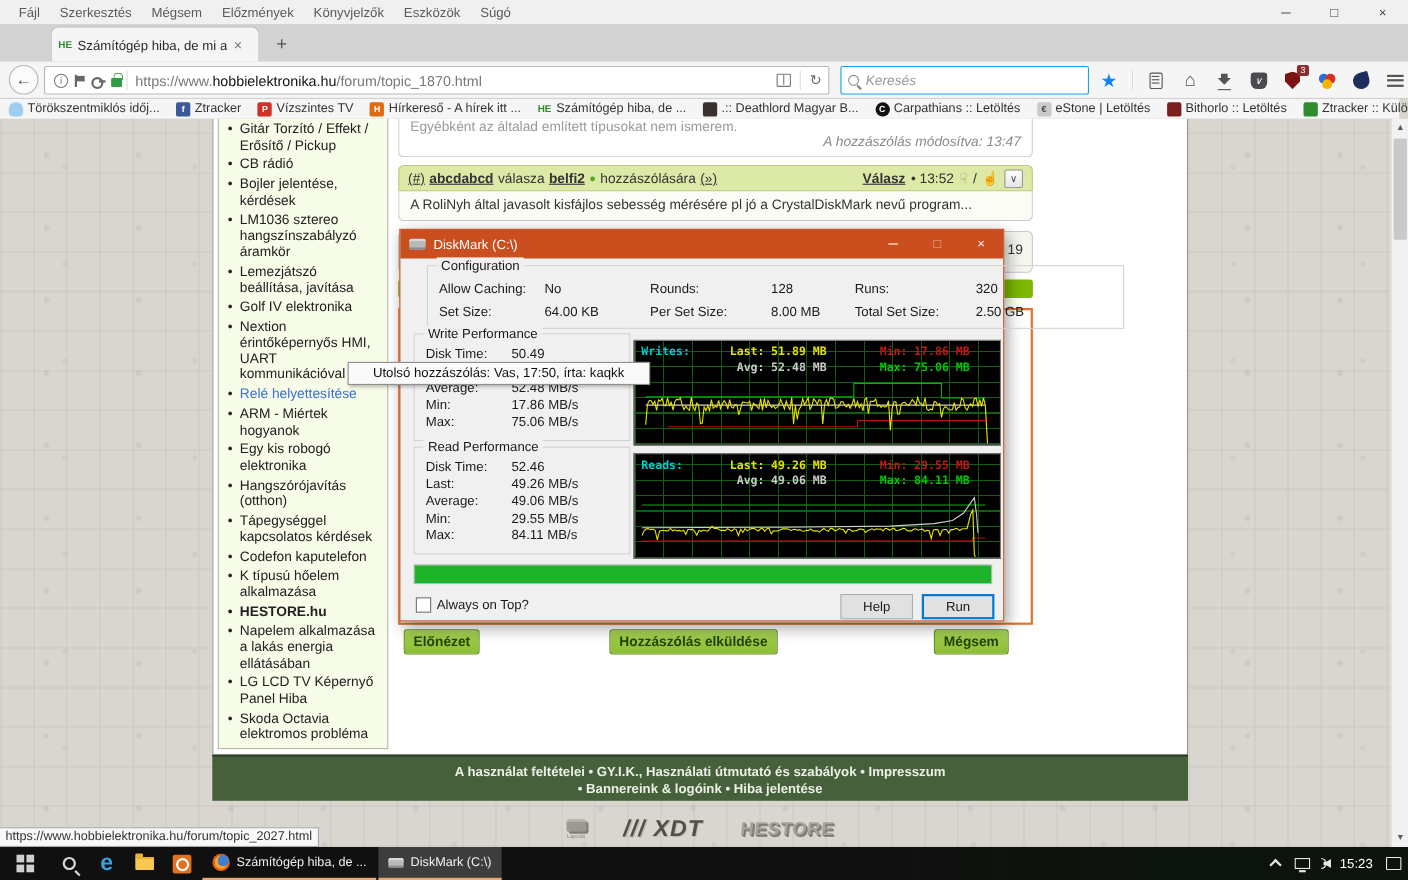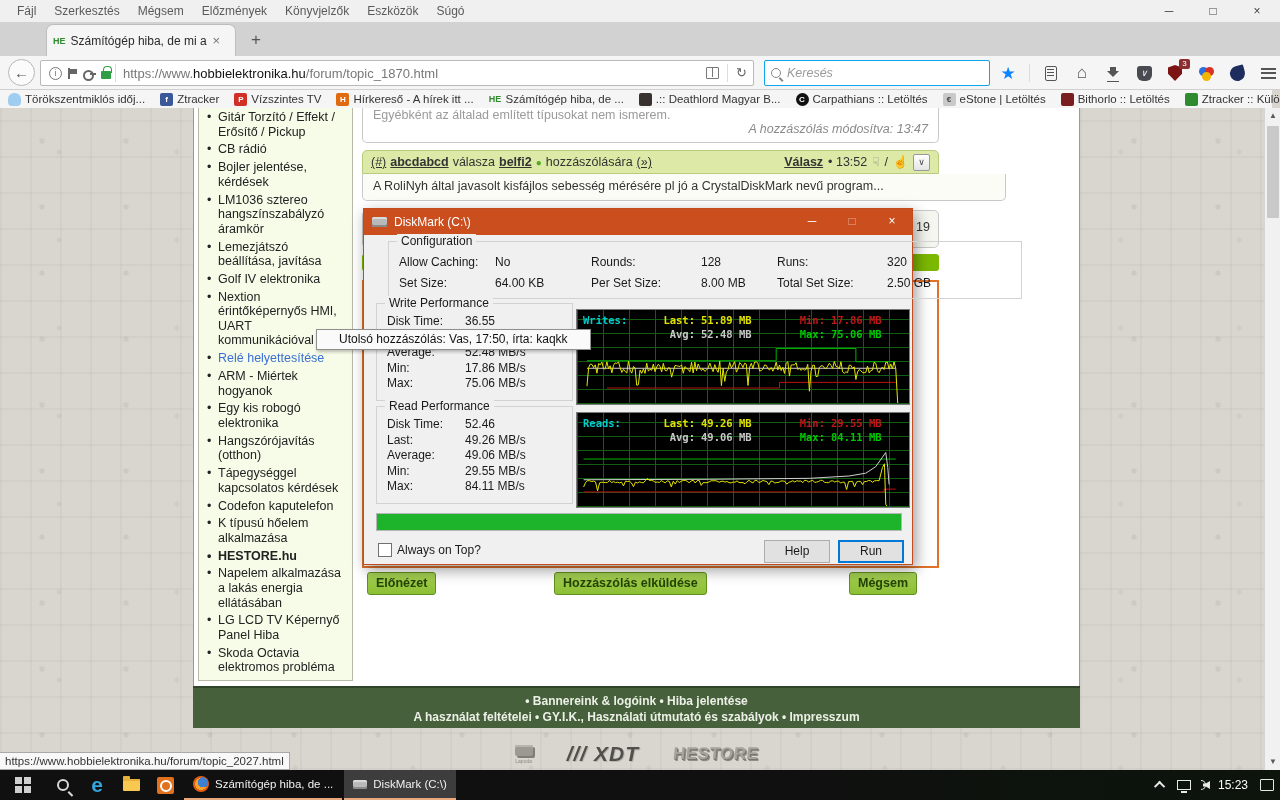--- a/index.html
+++ b/index.html
@@ -102,21 +102,21 @@
   .post-partial { position:absolute; left:0; top:-2px; width:577px; height:37px; background:#fff; border:1px solid #c9c9c9; border-top:none; border-radius:0 0 5px 5px; padding:2px 10px; }
   .pp-body { font-size:12.5px; color:#9a9a9a; }
   .pp-mod { position:absolute; right:10px; top:16px; font-size:12.5px; font-style:italic; color:#8a8a8a; }
   .post-header { position:absolute; left:0; top:42px; width:577px; height:24px; background:#dce9a7; border:1px solid #b9cc7e; border-radius:5px 5px 0 0; display:flex; align-items:center; padding:0 8px; font-size:12.5px; color:#333; gap:4px; }
   .ph-u { text-decoration:underline; }
   .ph-bold { font-weight:bold; }
   .ph-dot { color:#55aa22; font-size:10px; }
   .ph-right { margin-left:auto; display:flex; align-items:center; gap:5px; }
   .thumb { color:#8a8a77; font-size:12px; }
   .ph-drop { width:17px; height:17px; background:linear-gradient(#fff,#e4e4e4); border:1px solid #999; border-radius:2px; font-size:9px; color:#444; text-align:center; line-height:15px; }
-  .post-body { position:absolute; left:0; top:66px; width:644px; height:27px; background:#fcfcf6; border:1px solid #c9c9c9; border-top:none; border-radius:0 0 5px 5px; font-size:12.5px; color:#333; padding:5px 10px; }
+  .post-body { position:absolute; left:0; top:66px; width:577px; height:27px; background:#fcfcf6; border:1px solid #c9c9c9; border-top:none; border-radius:0 0 5px 5px; font-size:12.5px; color:#333; padding:5px 10px; }
   .frag-post { position:absolute; left:0; top:102px; width:577px; height:38px; background:#f6f6f0; border:1px solid #c9c9c9; border-radius:5px; }
   .frag-time { position:absolute; left:553px; top:9px; font-size:12.5px; color:#333; }
   .green-strip { position:absolute; left:0; top:146px; width:577px; height:17px; background:#7cb800; border-radius:3px; }
   .reply-box { position:absolute; left:0; top:172px; width:577px; height:288px; background:#fff; border:2px solid #e0722a; }
   .btn-green { position:absolute; height:23px; background:linear-gradient(#a6d155,#8cbe33); border:1px solid #5f8f1e; border-radius:3px; font-size:12.5px; font-weight:bold; color:#234405; text-align:center; line-height:21px; padding:0 8px; }
   .btn-preview { left:5px; top:464px; }
   .btn-submit { left:192px; top:464px; }
   .btn-cancel { left:487px; top:464px; }
 
   .page-footer { position:absolute; left:193px; top:578px; width:887px; height:42px; background:#47603c; border-top:2px solid #2f4428; text-align:center; padding-top:5px; }
@@ -398,22 +398,22 @@
         <div class="green-strip"></div>
         <div class="reply-box"></div>
 
         <div class="btn-green btn-preview">Előnézet</div>
         <div class="btn-green btn-submit">Hozzászólás elküldése</div>
         <div class="btn-green btn-cancel">Mégsem</div>
       </div>
     </div>
 
     <div class="page-footer">
+      <div class="pf-line">A használat feltételei • GY.I.K., Használati útmutató és szabályok • Impresszum</div>
       <div class="pf-line">• Bannereink &amp; logóink • Hiba jelentése</div>
-      <div class="pf-line">A használat feltételei • GY.I.K., Használati útmutató és szabályok • Impresszum</div>
     </div>
 
     <div class="logos-row">
       <span class="logo-lapoda">
         <i class="cube"></i>
         <span class="cap">Lapoda</span>
       </span>
       <span class="logo-xdt">/// XDT</span>
       <span class="logo-hestore">HESTORE</span>
     </div>
@@ -451,21 +451,21 @@
             <span>Total Set Size:</span>
             <span>2.50 GB</span>
           </div>
       </div>
 
       <div class="groupbox gb-perf">
         <span class="gb-legend">Write Performance</span>
         <div class="perf-rows" id="write-rows">
             <div class="perf-row">
               <span class="pl">Disk Time:</span>
-              <span>36.55</span>
+              <span>50.49</span>
             </div>
             <div class="perf-row">
               <span class="pl">Last:</span>
               <span>51.89 MB/s</span>
             </div>
             <div class="perf-row">
               <span class="pl">Average:</span>
               <span>52.48 MB/s</span>
             </div>
             <div class="perf-row">

